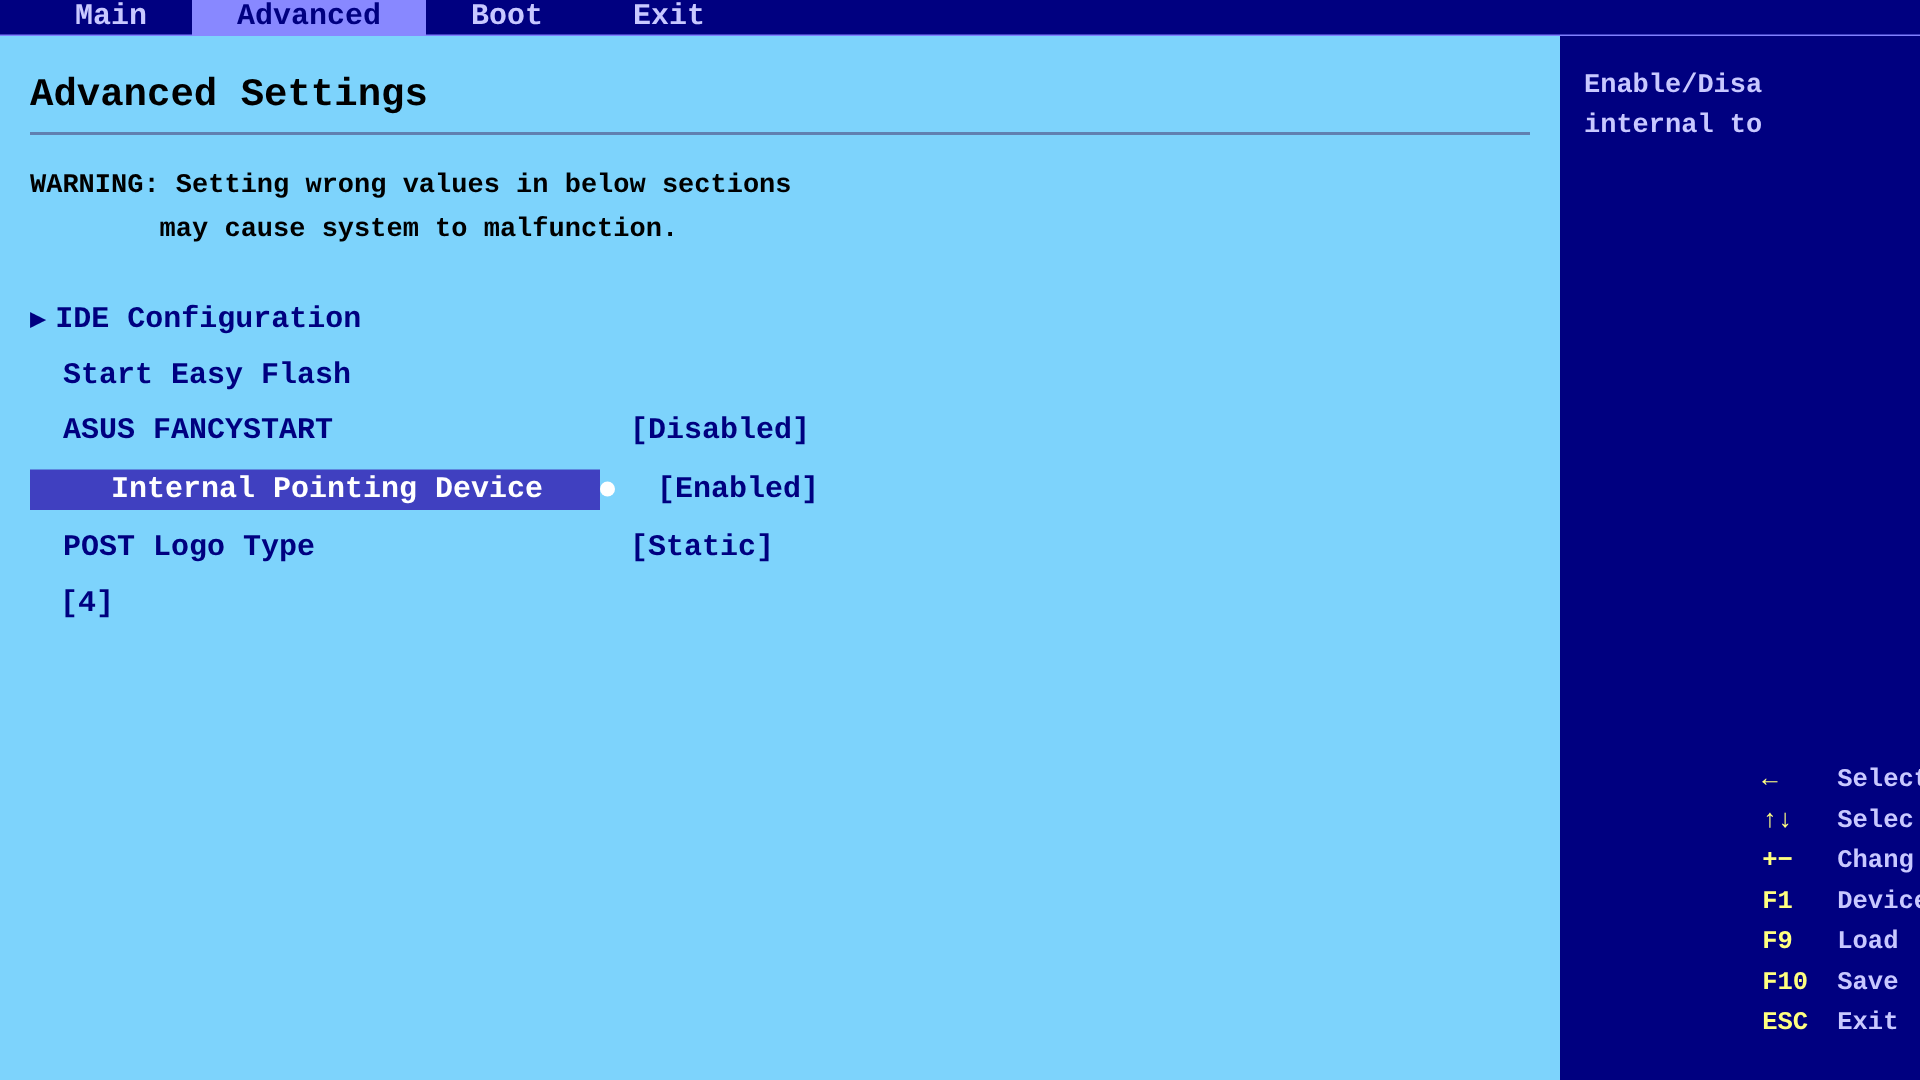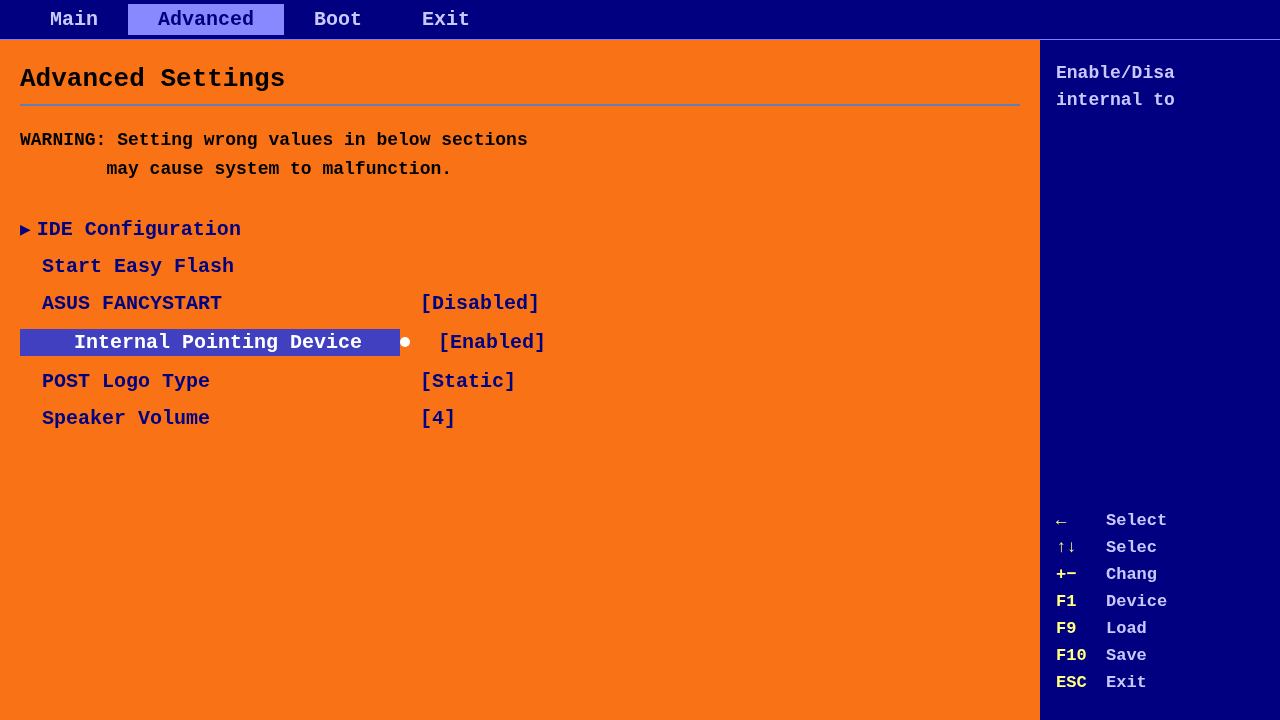--- a/index.html
+++ b/index.html
@@ -24,21 +24,21 @@
       display: flex;
       flex-direction: column;
     }
 
     
     .top-nav {
       background-color: #000080;
       display: flex;
       flex-direction: row;
       align-items: center;
-      height: 40px;
+      height: 24px;
       padding: 0 20px;
       border-bottom: 1px solid #8080ff;
     }
 
     .nav-item {
       color: #c8c8ff;
       font-size: 20px;
       font-weight: bold;
       padding: 4px 30px;
       cursor: pointer;
@@ -53,21 +53,21 @@
     
     .main-content {
       display: flex;
       flex-direction: row;
       flex: 1;
     }
 
     
     .left-panel {
       flex: 1;
-      background-color: #f97316;
+      background-color: #7dd3fc;
       padding: 24px 20px 20px 20px;
       position: relative;
     }
 
     .panel-title {
       font-size: 26px;
       font-weight: bold;
       color: #000000;
       margin-bottom: 10px;
       font-family: 'Courier New', Courier, monospace;
@@ -137,21 +137,21 @@
       display: inline-block;
       margin-right: 8px;
     }
 
     
     .right-panel {
       width: 240px;
       background-color: #000080;
       padding: 20px 16px;
       display: flex;
-      flex-direction: column;
+      flex-direction: row;
       justify-content: space-between;
     }
 
     .help-text {
       color: #c8c8ff;
       font-size: 18px;
       font-family: 'Courier New', Courier, monospace;
       font-weight: bold;
       line-height: 1.5;
       margin-bottom: 30px;
@@ -227,21 +227,20 @@
           <span class="menu-item-value">[Enabled]</span>
         </li>
 
         <li class="menu-item">
           <span class="menu-item-label" style="padding-left: 22px;">POST Logo Type</span>
           <span class="menu-item-value">[Static]</span>
         </li>
 
 
         <li class="menu-item">
-          <span class="menu-item-label" style="padding-left: 22px;">Speaker Volume</span>
           <span class="menu-item-value">[4]</span>
         </li>
 
       </ul>
     </div>
 
     <div class="right-panel">
       <div class="help-text">
         <span>Enable/Disa</span><br>
         <span>internal to</span>

